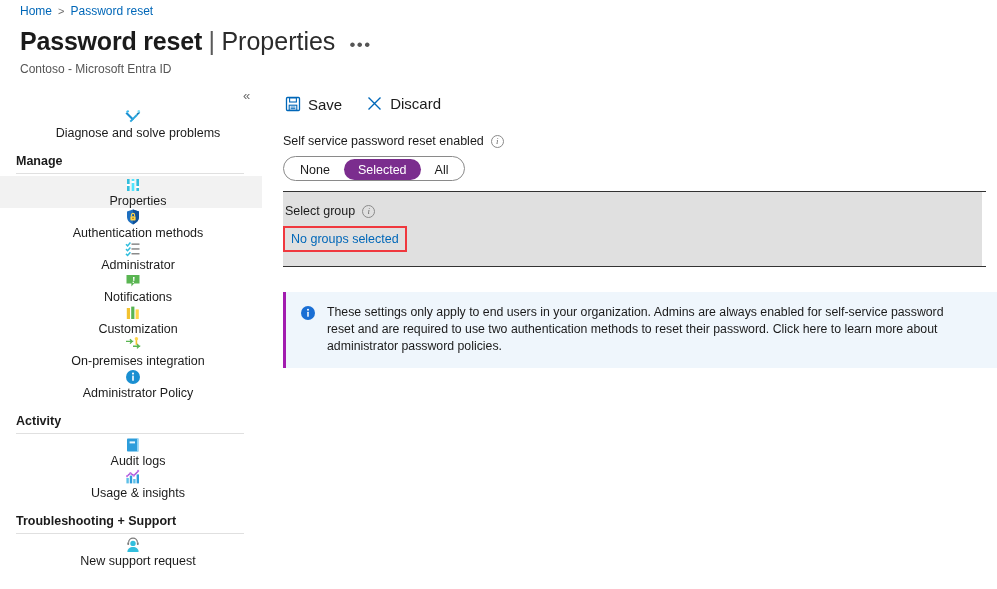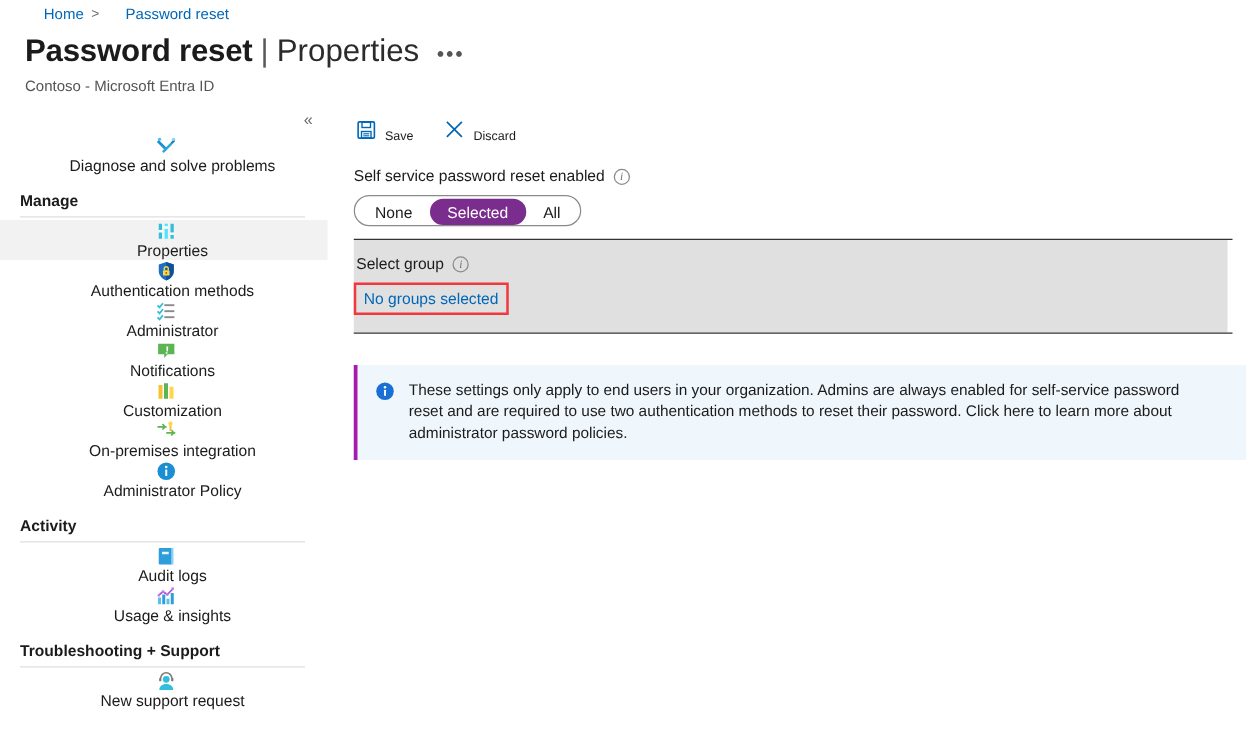--- a/index.html
+++ b/index.html
@@ -11,21 +11,21 @@
     color: #1b1b1b;
     overflow: hidden;
   }
 
   
   .breadcrumb {
     position: absolute; left: 20px; top: 4px;
     font-size: 12px; color: #0067b8;
     display: flex; align-items: center; gap: 6px;
   }
-  .breadcrumb a { color: #0067b8; text-decoration: none; cursor: pointer; margin-left: 15px; }
+  .breadcrumb a { color: #0067b8; text-decoration: none; cursor: pointer; }
   .bc-sep { color: #6e6e6e; font-size: 11px; }
 
   
   .title-row {
     position: absolute; left: 20px; top: 27px;
     display: flex; align-items: baseline; gap: 14px;
   }
   .title-main {
     font-size: 25px; font-weight: 600; letter-spacing: -0.2px;
     color: #1b1b1b;
@@ -77,22 +77,22 @@
   }
 
   
   .content { position: absolute; left: 283px; top: 90px; width: 714px; }
 
   .toolbar {
     display: flex; align-items: center; gap: 20px;
     height: 30px;
   }
   .tb-btn {
-    display: flex; align-items: flex-end; gap: 7px;
-    font-size: 10px; color: #1b1b1b; cursor: pointer;
+    display: flex; align-items: flex-start; gap: 7px;
+    font-size: 15px; color: #1b1b1b; cursor: pointer;
     padding: 2px 2px;
   }
 
   .hr-full { height: 1px; background: #333; width: 703px; margin-top: 10px; }
   .hr-thin { height: 1px; background: #333; width: 703px; }
 
   .field-label {
     display: flex; align-items: center; gap: 7px;
     font-size: 12.5px; color: #1b1b1b;
     margin-top: 14px;

